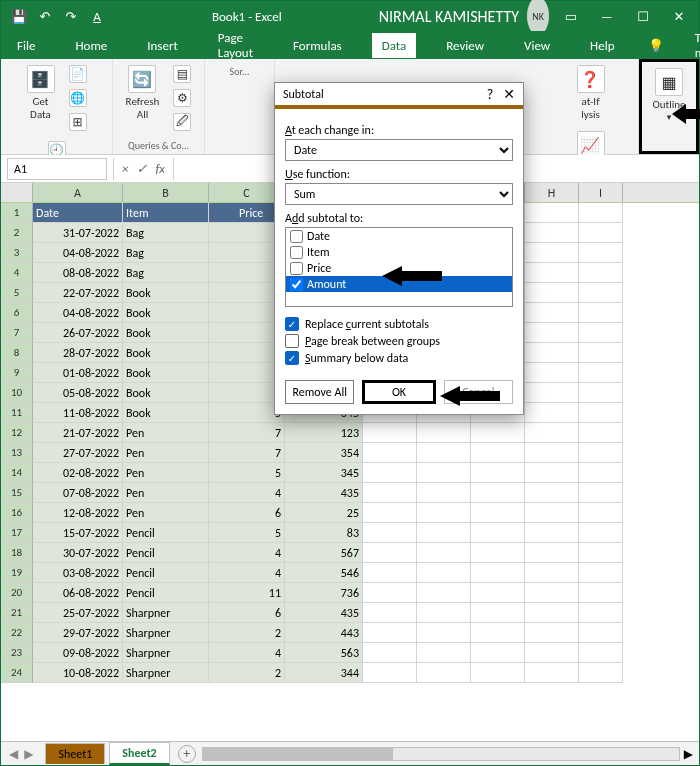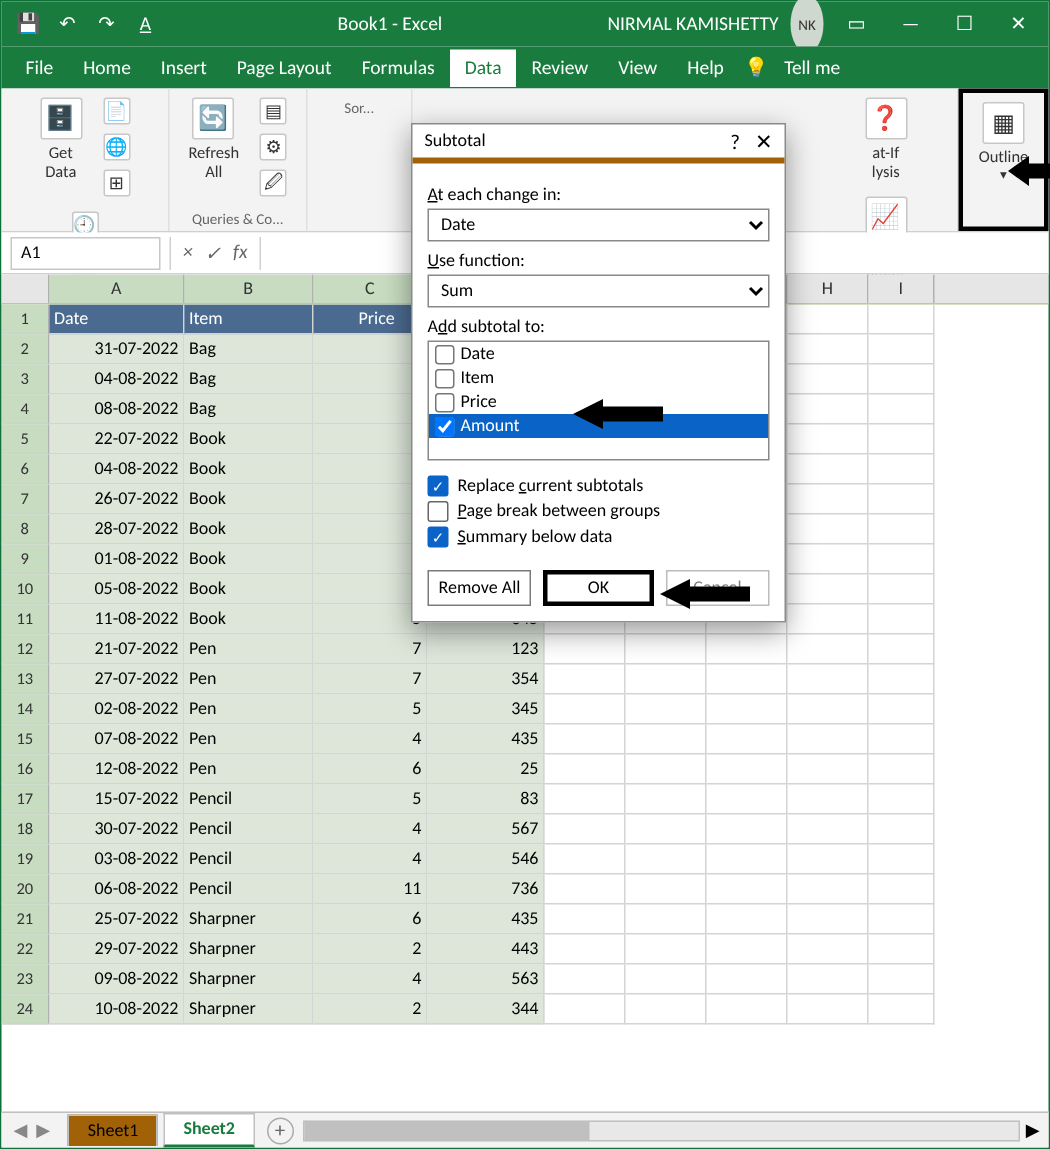--- a/index.html
+++ b/index.html
@@ -9,21 +9,21 @@
   
   .title-bar { height: 30px; background: #197b3e; display: flex; align-items: center; color: #fff; font-size: 13px; }
   .title-left { display: flex; align-items: center; gap: 6px; padding: 0 8px; }
   .title-left .ico { width: 20px; height: 20px; display: flex; align-items: center; justify-content: center; }
   .title-mid { flex: 1; text-align: center; }
   .title-right { display: flex; align-items: center; gap: 8px; padding-right: 6px; }
   .avatar { width: 22px; height: 38px; border-radius: 50%; background: #cfd8cf; color: #333; font-size: 10px; display: flex; align-items: center; justify-content: center; }
   .winbtn { width: 28px; height: 28px; display:flex; align-items:center; justify-content:center; }
 
   
-  .ribbon-tabs { height: 28px; background: #197b3e; display: flex; align-items: center; color: #fff; font-size: 13px; padding: 0 6px; gap: 0; }
+  .ribbon-tabs { height: 28px; background: #197b3e; display: flex; align-items: center; color: #fff; font-size: 13px; padding: 0 6px; gap: 20px; }
   .ribbon-tabs .tab { padding: 5px 10px; cursor: default; }
   .ribbon-tabs .tab.active { background: #fff; color: #197b3e; }
   .ribbon-tabs .lamp { margin-left: 4px; }
 
   
   .ribbon { height: 96px; background: #f3f3f3; border-bottom: 1px solid #d0d0d0; display:flex; align-items:stretch; }
   .rgroup { padding: 4px 6px 2px 6px; display:flex; flex-direction:column; align-items:center; justify-content:space-between; border-right:1px solid #e0e0e0; }
   .rgroup .icons { display:flex; gap:6px; flex-wrap:wrap; align-items:flex-start; justify-content:center; }
   .rgroup .gname { font-size: 10px; color:#666; padding-top:2px; }
   .rbtn { display:flex; flex-direction:column; align-items:center; font-size:11px; color:#333; padding:2px 4px; }
@@ -103,21 +103,21 @@
       <span class="ico">↶</span>
       <span class="ico">↷</span>
       <span class="ico" style="text-decoration:underline;">A</span>
     </div>
     <div class="title-mid">
       <span>Book1</span>
       <span> - </span>
       <span>Excel</span>
     </div>
     <div class="title-right">
-      <span style="font-size:13px;">NIRMAL KAMISHETTY</span>
+      <span style="font-size:16px;">NIRMAL KAMISHETTY</span>
       <span class="avatar">NK</span>
       <span class="winbtn">▭</span>
       <span class="winbtn">—</span>
       <span class="winbtn">☐</span>
       <span class="winbtn">✕</span>
     </div>
   </div>
 
   <div class="ribbon-tabs">
     <div class="tab">File</div>

